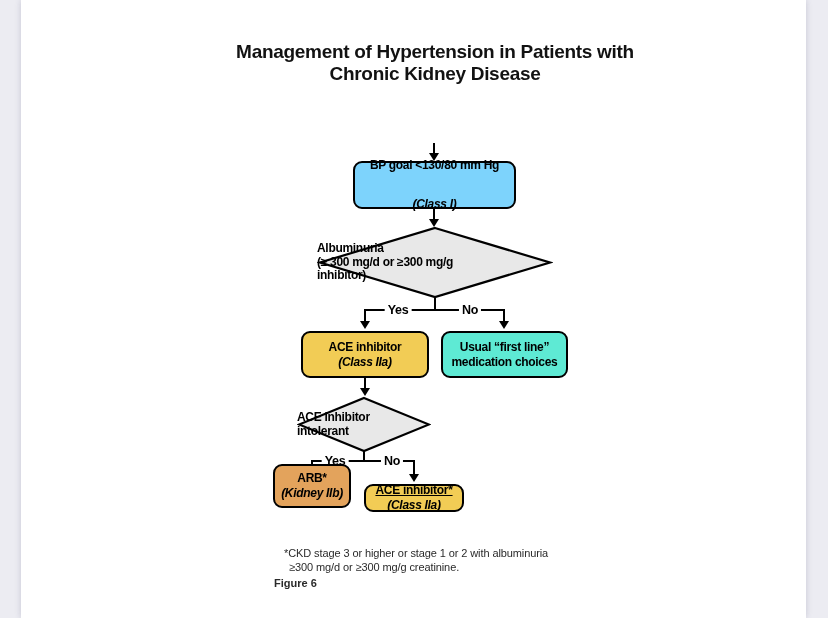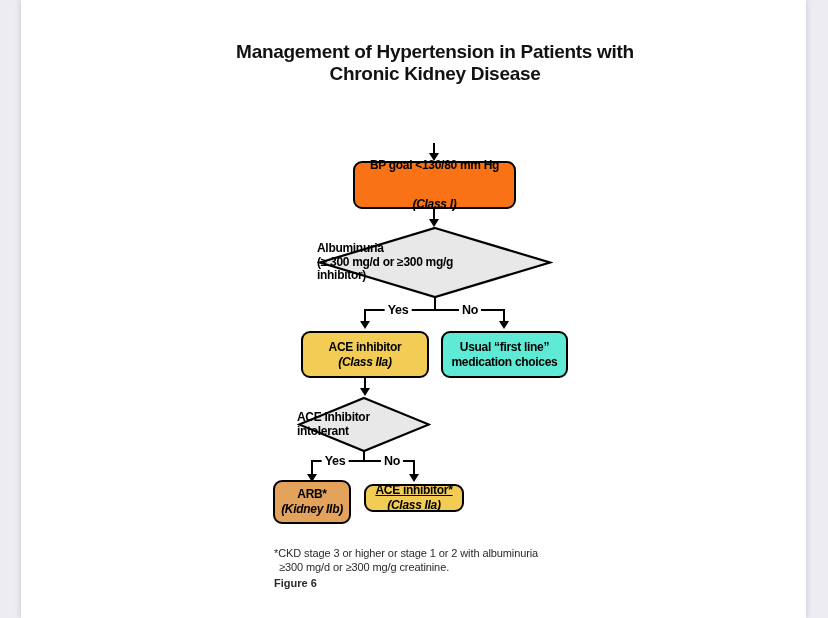--- a/index.html
+++ b/index.html
@@ -23,21 +23,21 @@
     border:2px solid #000; border-radius:9px;
     display:flex; flex-direction:column; align-items:center; justify-content:center;
     font-size:12px; font-weight:bold; letter-spacing:-0.3px;
     line-height:15px; text-align:center;
   }
   .class-line { font-style:italic; }
   #node-start { left:270px; top:111px; width:287px; height:32px; border-radius:8px; }
   #node-bp { left:332px; top:161px; width:163px; height:48px; }
   #node-ace-first { left:280px; top:331px; width:128px; height:47px; }
   #node-usual { left:420px; top:331px; width:127px; height:47px; }
-  #node-arb { left:252px; top:480px; width:78px; height:44px; }
+  #node-arb { left:252px; top:464px; width:78px; height:44px; }
   #node-ace-second { left:343px; top:484px; width:100px; height:28px;text-decoration:underline; }
   .diamond-svg { position:absolute; }
   #diamond1-svg { left:296px; top:226px; }
   #diamond2-svg { left:276px; top:396px; }
   .diamond-text {
     position:absolute; text-align:left;
     font-size:12px; font-weight:bold; letter-spacing:-0.3px; line-height:13.5px;
   }
   #diamond1-text { left:296px; top:242px; width:236px; }
   #diamond2-text { left:276px; top:411px; width:134px; }
@@ -47,21 +47,21 @@
     position:absolute; width:0; height:0;
     border-left:5px solid transparent; border-right:5px solid transparent;
     border-top:8px solid #000;
   }
   .branch-label {
     position:absolute; transform:translate(-50%,-50%);
     background:#fff; padding:0 3px;
     font-size:12.5px; font-weight:bold; letter-spacing:-0.3px;
   }
   .footnote {
-    position:absolute; left:253px; top:546px;
+    position:absolute; left:263px; top:546px;
     font-size:11px; line-height:14px; color:#2a2a2a; letter-spacing:-0.1px;
   }
   .footnote .fn2 { margin-left:5px; }
   .figure-label {
     position:absolute; left:253px; top:577px;
     font-size:11px; color:#2a2a2a;font-weight:bold;
   }
 </style>
 </head>
 <body>
@@ -71,21 +71,21 @@
 
     <div class="title">
       <div>Management of Hypertension in Patients with</div>
       <div>Chronic Kidney Disease</div>
     </div>
 
 
     <div class="vline" style="left:412px; top:143px; height:11px;"></div>
     <div class="arrowhead" style="left:408px; top:153px;"></div>
 
-    <div class="node" id="node-bp" style="background-color: #f97316; gap: 24px;">
+    <div class="node" id="node-bp" style="background-color: #7dd3fc; gap: 24px;">
       <div>BP goal &lt;130/80 mm Hg</div>
       <div class="class-line">(Class I)</div>
     </div>
 
     <div class="vline" style="left:412px; top:209px; height:10px;"></div>
     <div class="arrowhead" style="left:408px; top:219px;"></div>
 
     <svg class="diamond-svg" id="diamond1-svg" width="236" height="73" viewBox="0 0 236 73">
       <polygon points="118,2 233,36.5 118,71 3,36.5" stroke="#000" stroke-width="2.2" fill="#e8e8e8"></polygon>
     </svg>

